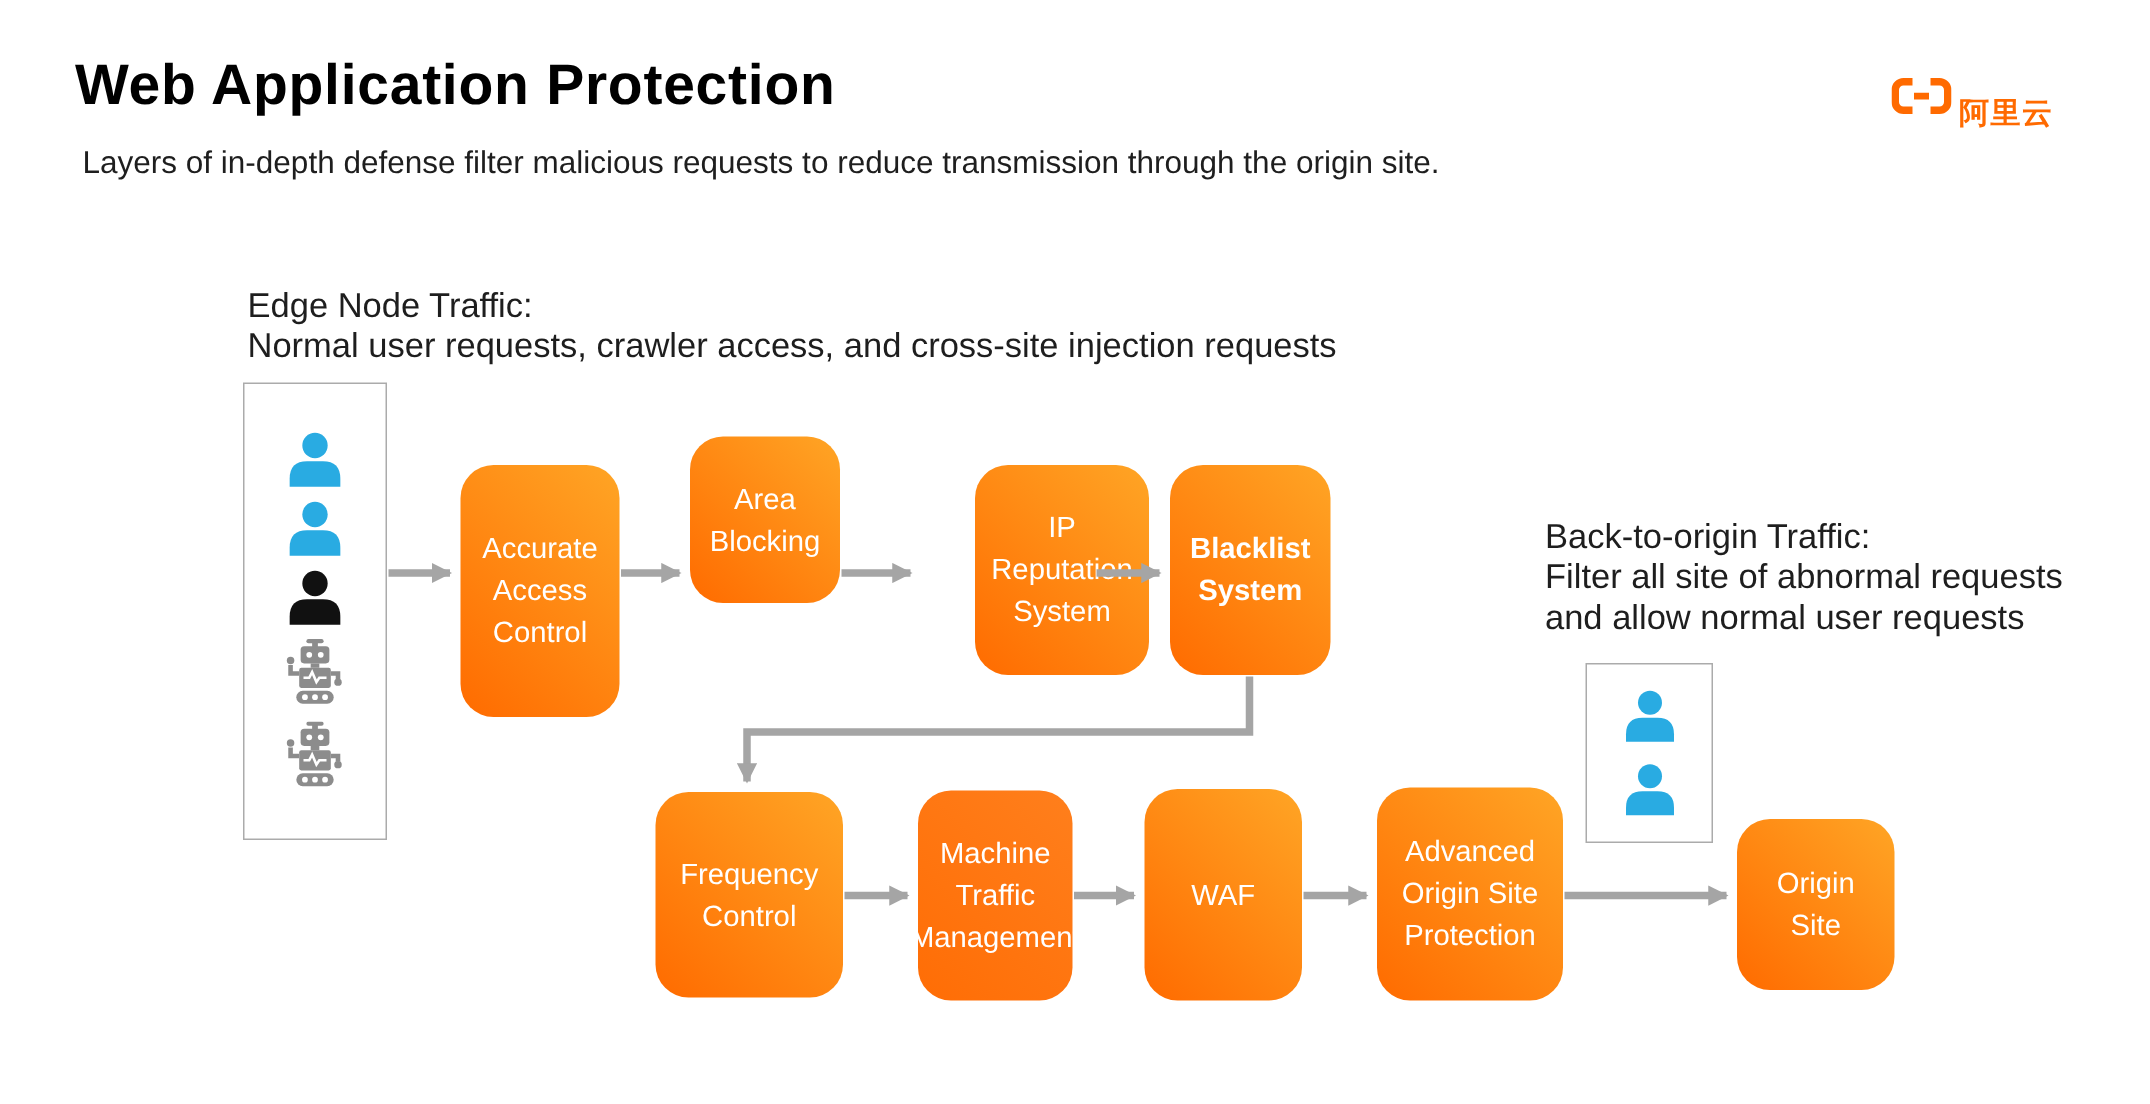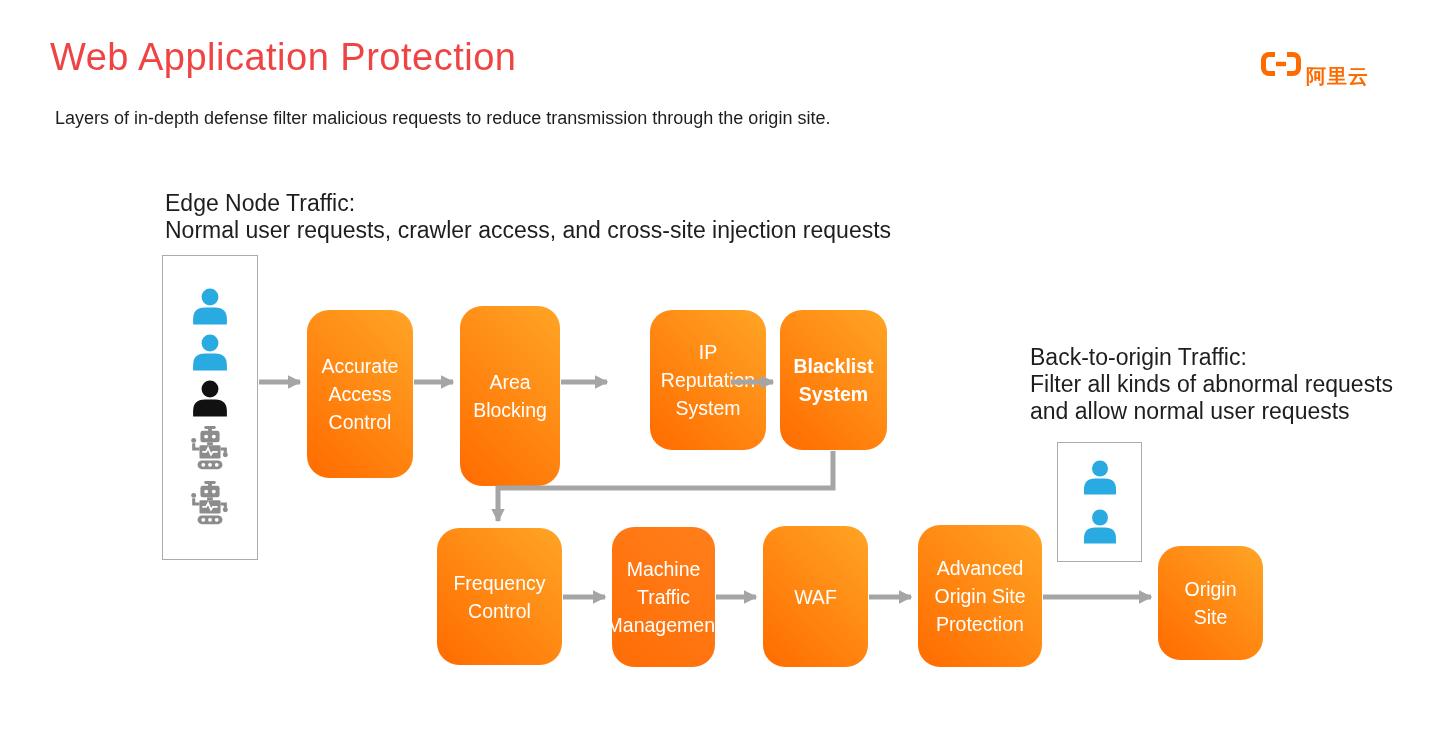--- a/index.html
+++ b/index.html
@@ -1,25 +1,25 @@
 <!DOCTYPE html>
 <html><head>
 <meta charset="utf-8">
 <style>
   html,body{margin:0;padding:0;}
   body{
     width:1433px;height:736px;background:#ffffff;position:relative;overflow:hidden;
     font-family:"Liberation Sans",sans-serif;
   }
   .title{
-    position:absolute;left:50px;top:36px;font-size:38px;font-weight:normal;
-    color:#ef4444;letter-spacing:.5px;white-space:nowrap;
+    position:absolute;left:50px;top:36px;font-size:38px;font-weight:bold;
+    color:#000000;letter-spacing:.5px;white-space:nowrap;
   }
   .subtitle{
-    position:absolute;left:55px;top:108px;font-size:18px;color:#1e1e1e;white-space:nowrap;
+    position:absolute;left:55px;top:97px;font-size:21px;color:#1e1e1e;white-space:nowrap;
   }
   .logo{position:absolute;left:1261px;top:42px;display:flex;align-items:center;gap:5px;}
   .logo-brand{color:#FF6A00;font-size:20px;font-weight:bold;line-height:1;letter-spacing:1px;margin-top:24px;}
   .annotation{position:absolute;font-size:23px;line-height:27px;color:#1e1e1e;white-space:nowrap;}
   #edge-annotation{left:165px;top:190px;}
   #back-annotation{left:1030px;top:344px;}
   .source-box{
     position:absolute;background:#fff;border:1.5px solid #ababab;box-sizing:border-box;
     display:flex;flex-direction:column;align-items:center;justify-content:center;
   }
@@ -27,21 +27,21 @@
   #right-source-box{left:1057px;top:442px;width:85px;height:120px;gap:14px;}
   .icon{display:block;}
   .node{
     position:absolute;border-radius:22px;color:#ffffff;box-sizing:border-box;
     display:flex;align-items:center;justify-content:center;text-align:center;
     font-size:19.5px;line-height:28px;padding:0 8px;
     background:linear-gradient(45deg,#FF6B00 0%,#FFA525 100%);
     overflow-wrap:break-word;
   }
   #node-accurate{left:307px;top:310px;width:106px;height:168px;}
-  #node-area{left:460px;top:306px;width:100px;height:180px;}
+  #node-area{left:460px;top:291px;width:100px;height:111px;}
   #node-ip{left:614px;top:310px;width:116px;height:140px;margin-left:36px;}
   #node-blacklist{left:780px;top:310px;width:107px;height:140px;font-weight:bold;}
   #node-frequency{left:437px;top:528px;width:125px;height:137px;}
   #node-machine{left:612px;top:527px;width:103px;height:140px;background:linear-gradient(45deg,#FF6D05 0%,#FF7F1C 100%);}
   #node-waf{left:763px;top:526px;width:105px;height:141px;}
   #node-advanced{left:918px;top:525px;width:124px;height:142px;}
   #node-origin{left:1158px;top:546px;width:105px;height:114px;}
   #flow-arrows{position:absolute;left:0;top:0;pointer-events:none;}
 </style>
 </head>
@@ -143,21 +143,21 @@
 </div>
 <div class="node" id="node-advanced">
   <span>Advanced Origin Site Protection</span>
 </div>
 <div class="node" id="node-origin">
   <span>Origin Site</span>
 </div>
 
 <div class="annotation" id="back-annotation">
   <div>Back-to-origin Traffic:</div>
-  <div>Filter all kinds of abnormal requests</div>
+  <div>Filter all site of abnormal requests</div>
   <div>and allow normal user requests</div>
 </div>
 
 <div class="source-box" id="right-source-box">
   <svg class="icon" width="36" height="35" viewBox="0 0 36 34">
     <circle cx="18" cy="8" r="8" fill="#29ABE2"></circle>
     <path d="M2 34 L2 29 Q2 18 13 18 L23 18 Q34 18 34 29 L34 34 Z" fill="#29ABE2"></path>
   </svg>
   <svg class="icon" width="36" height="35" viewBox="0 0 36 34">
     <circle cx="18" cy="8" r="8" fill="#29ABE2"></circle>

